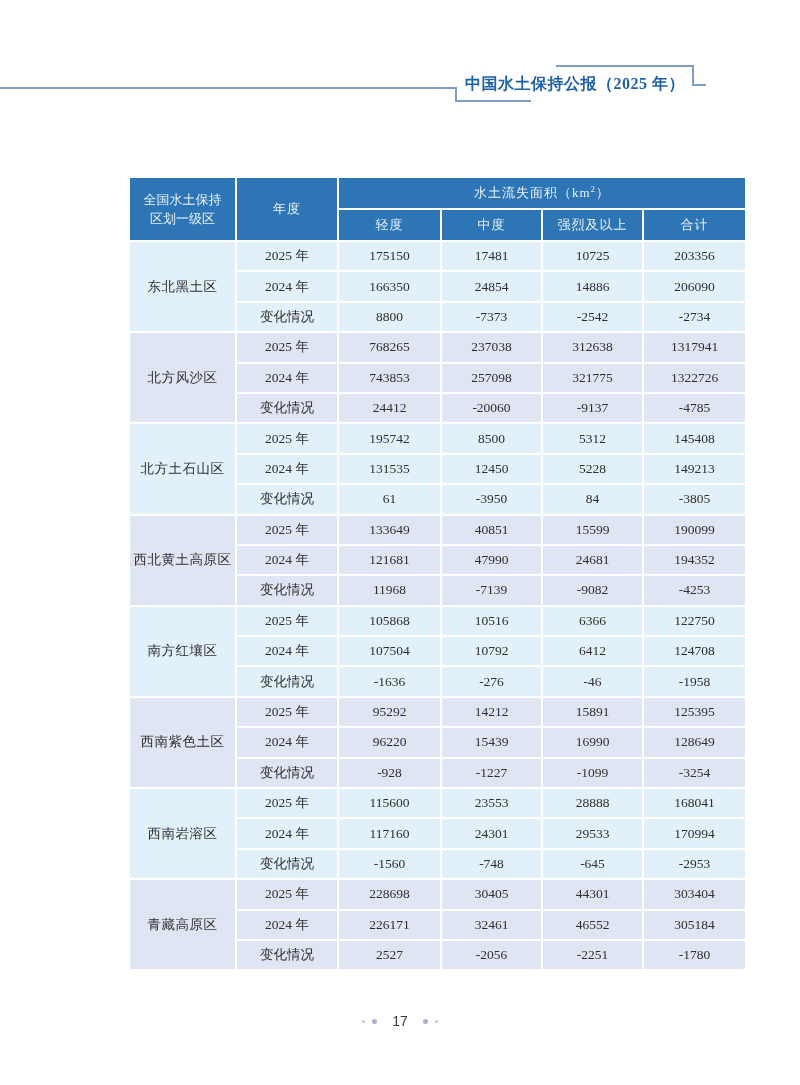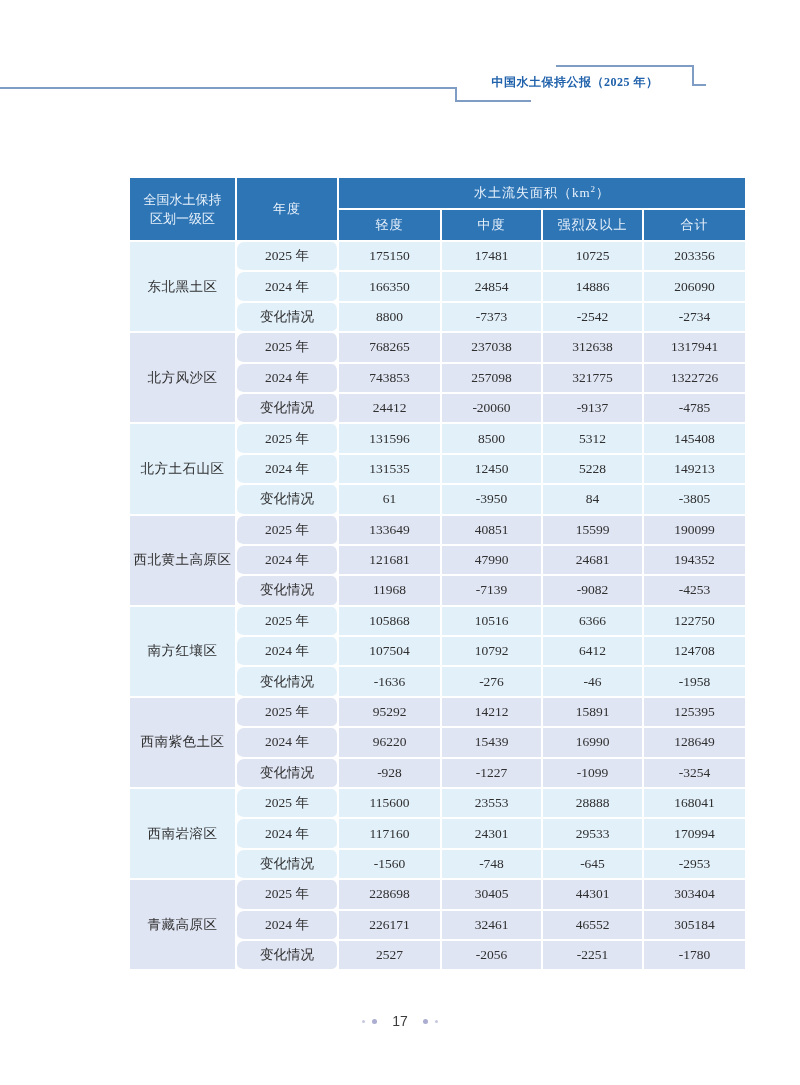--- a/index.html
+++ b/index.html
@@ -19,21 +19,21 @@
   .rule-step-v     { left: 455px; top: 87px; width: 2px;  height: 15px; }
   .rule-step-h     { left: 455px; top: 100px; width: 76px; height: 2px; }
   .rule-right-top  { left: 556px; top: 65px; width: 138px; height: 2px; }
   .rule-right-v    { left: 692px; top: 65px; width: 2px;  height: 21px; }
   .rule-right-tail { left: 692px; top: 84px; width: 14px; height: 2px; }
 
   .report-title {
     position: absolute;
     left: 440px; top: 74px; width: 270px;
     text-align: center;
-    font-size: 12px;
+    font-size: 16px;
     font-weight: 700;
     color: #2061ab;
     letter-spacing: 0.5px;
     font-family: "Liberation Serif", serif;
     white-space: nowrap;
   }
 
   .table-title {
     position: absolute;
     left: 0; right: 0; top: 144px;
@@ -77,21 +77,21 @@
 
   .data-table tbody td {
     height: 30.4px;
     font-size: 13.5px;
     color: #2f2f2f;
   }
   tr.group-a td { background: #e2f0fa; }
   tr.group-b td { background: #e0e5f3; }
 
   .region-cell { font-size: 13px; letter-spacing: 0.5px; }
-  .year-cell   { font-size: 13px; border-radius: 7px; }
+  .year-cell   { font-size: 13px; }
   .num-cell    { font-size: 13.5px; }
 
   sup.km2 { font-size: 9px; vertical-align: super; }
 
   
   .footer {
     position: absolute;
     left: 0; right: 0; top: 1008px;
     height: 26px;
     display: flex;
@@ -190,21 +190,21 @@
         <tr class="group-b">
           <td class="year-cell">变化情况</td>
           <td class="num-cell">24412</td>
           <td class="num-cell">-20060</td>
           <td class="num-cell">-9137</td>
           <td class="num-cell">-4785</td>
         </tr>
         <tr class="group-a">
           <td rowspan="3" class="region-cell">北方土石山区</td>
           <td class="year-cell">2025 年</td>
-          <td class="num-cell">131596</td>
+          <td class="num-cell">195742</td>
           <td class="num-cell">8500</td>
           <td class="num-cell">5312</td>
           <td class="num-cell">145408</td>
         </tr>
         <tr class="group-a">
           <td class="year-cell">2024 年</td>
           <td class="num-cell">131535</td>
           <td class="num-cell">12450</td>
           <td class="num-cell">5228</td>
           <td class="num-cell">149213</td>

